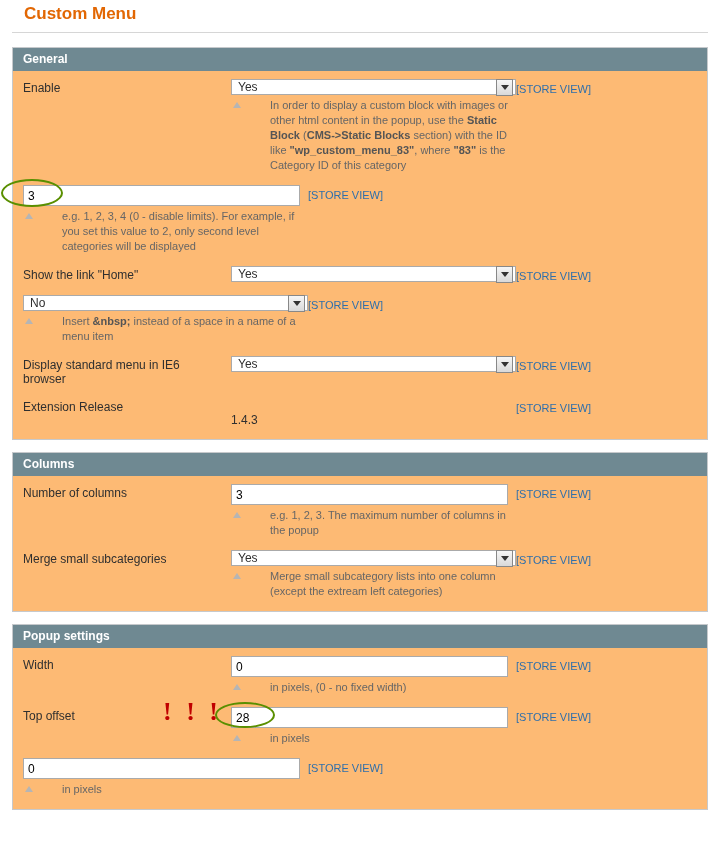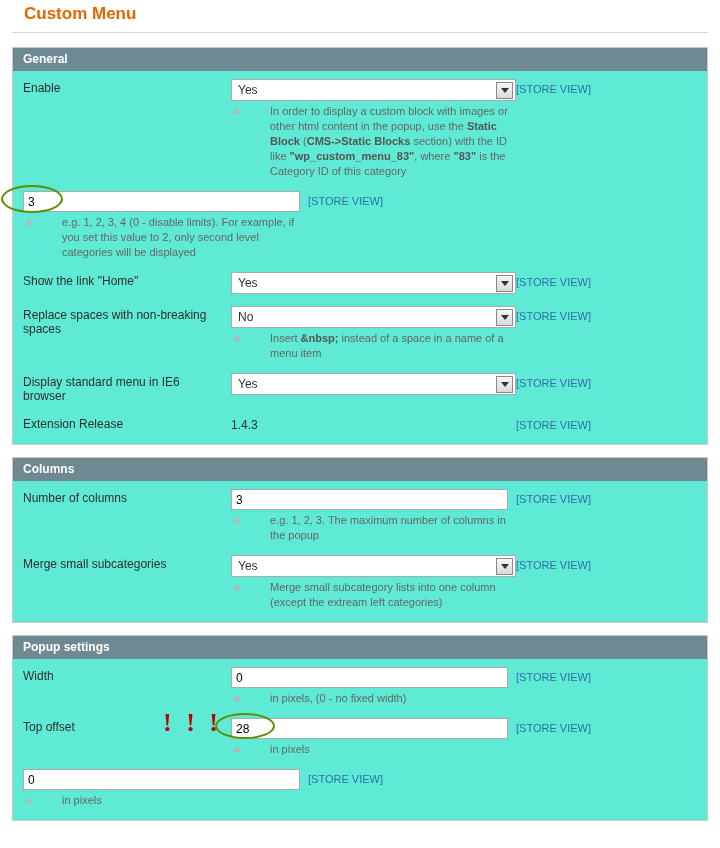--- a/index.html
+++ b/index.html
@@ -14,21 +14,21 @@
   }
   .page { padding: 0 12px 20px; }
   .page-title {
     color: #e26703;
     font-size: 17px;
     font-weight: bold;
     padding: 4px 0 2px 0;
     margin-left: 12px;
   }
   .hr { height: 1px; background: #d6d6d6; margin: 6px 0 14px 0; }
-  .section { border: 1px solid #c6c9cc; margin-bottom: 12px; background: #5eead4; position: relative; }
+  .section { border: 1px solid #c6c9cc; margin-bottom: 12px; background: #fdba74; position: relative; }
   .section-header {
     background: #6f8992;
     color: #fff;
     font-weight: bold;
     padding: 4px 10px 5px 10px;
     font-size: 12px;
   }
   .row { display: flex; align-items: flex-start; padding: 8px 10px 4px 10px; }
   .label-col { width: 208px; padding-right: 8px; padding-top: 2px; }
   .field-col { width: 285px; padding-right: 8px; }
@@ -37,42 +37,42 @@
   .txt-input, .sel {
     width: 100%;
     height: 21px;
     border: 1px solid #aaa;
     background: #fff;
     font-size: 12px;
     padding: 2px 4px;
   }
   .sel-wrap { position: relative; width: 285px; }
   .sel-display {
-    width: 100%; height: 22px; border: 1px solid #aaa; background: #fff;
+    width: 100%; height: 16px; border: 1px solid #aaa; background: #fff;
     display: flex; align-items: center; justify-content: space-between;
     padding: 0 2px 0 6px; cursor: pointer;
   }
   .sel-btn {
     width: 17px; height: 17px; border: 1px solid #888;
     background: linear-gradient(#f6f6f6,#d9d9d9);
     display: flex; align-items: center; justify-content: center;
   }
   .sel-arrow {
     width: 0; height: 0; border-left: 4px solid transparent;
     border-right: 4px solid transparent; border-top: 5px solid #333;
   }
   .hint { display: flex; align-items: flex-start; margin-top: 3px; font-size: 11px; color: #666; }
   .hint-arrow {
     flex: 0 0 auto; width: 0; height: 0; margin: 4px 5px 0 2px;
     border-left: 4px solid transparent; border-right: 4px solid transparent;
     border-bottom: 6px solid #b5b5b5;
   }
   .hint-text { line-height: 15px; margin-left: 24px; }
   .hint-text b { color: #555; }
-  .static-val { padding-top: 3px; }
+  .static-val { padding-top: 3px; margin-top: 12px; }
   .circle-anno {
     position: absolute;
     border: 2px solid #5a8f00;
     border-radius: 50%;
     pointer-events: none;
   }
   .bang {
     position: absolute; color: #c00000; font-weight: bold; font-size: 26px;
     letter-spacing: 4px; pointer-events: none; font-family: Georgia, serif;
   }
@@ -129,21 +129,20 @@
             <span class="sel-btn">
                 <span class="sel-arrow"></span>
               </span>
           </div>
         </div>
       </div>
       <div class="scope-col"><span class="scope-link">[STORE VIEW]</span></div>
     </div>
 
     <div class="row">
-      <div class="label-col">Replace spaces with non-breaking spaces</div>
       <div class="field-col">
         <div class="sel-wrap">
           <div class="sel-display">
             <span>No</span>
             <span class="sel-btn">
                 <span class="sel-arrow"></span>
               </span>
           </div>
         </div>
         <div class="hint">

